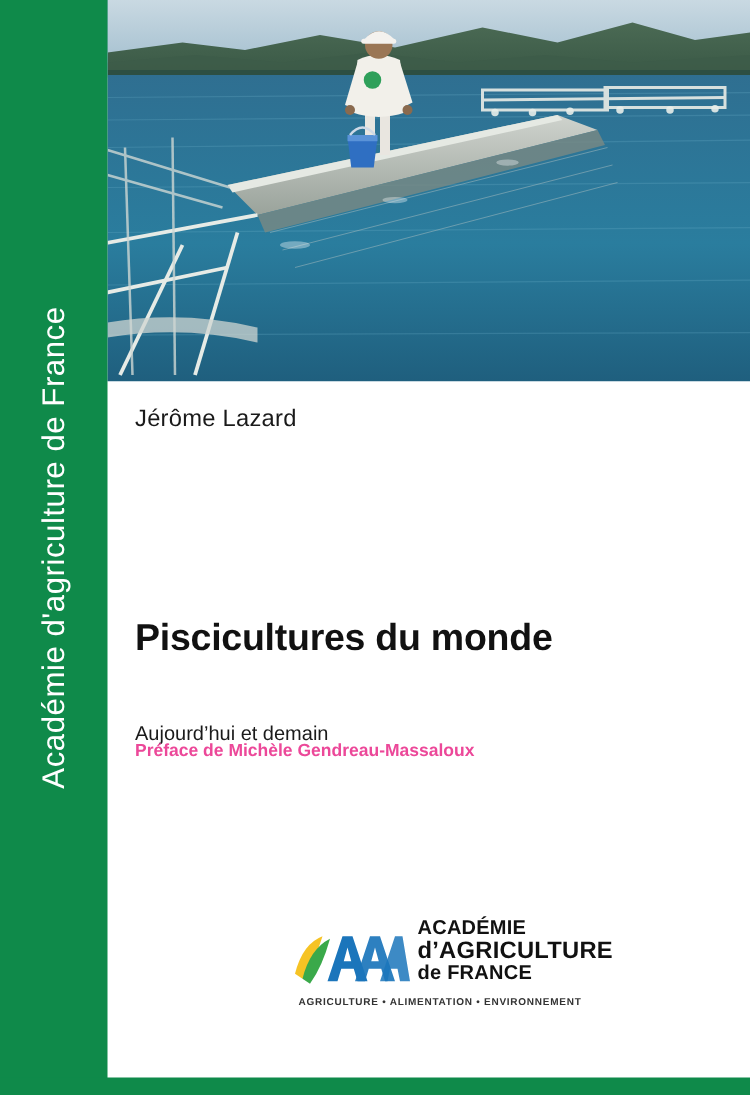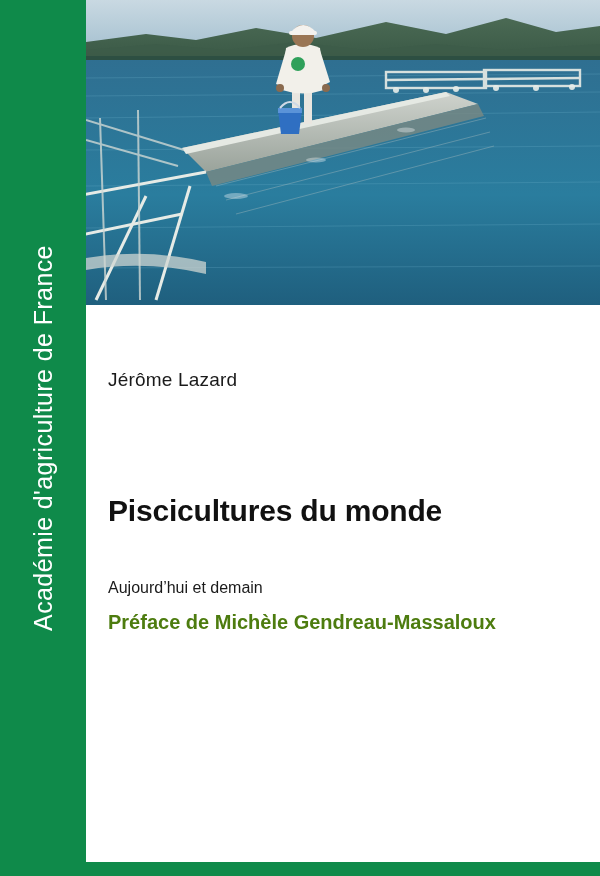--- a/index.html
+++ b/index.html
@@ -61,21 +61,20 @@
   }
 
   
   .author {
     position: absolute;
     left: 108px;
     top: 325px;
     font-size: 19px;
     color: #1a1a1a;
     letter-spacing: 0.2px;
-    margin-top: 44px;
   }
   .title {
     position: absolute;
     left: 108px;
     top: 494px;
     font-size: 30px;
     font-weight: bold;
     color: #111111;
     letter-spacing: -0.2px;
     text-align: center;
@@ -84,24 +83,24 @@
     position: absolute;
     left: 108px;
     top: 547px;
     font-size: 16px;
     color: #1a1a1a;
     margin-top: 32px;
   }
   .preface {
     position: absolute;
     left: 108px;
-    top: 611px;
-    font-size: 20px;
-    font-weight: bold;
-    color: #4d7c0f;
+    top: 592px;
+    font-size: 14px;
+    font-weight: bold;
+    color: #ec4899;
   }
 
   
   .logo-block {
     position: absolute;
     left: 232px;
     top: 735px;
     width: 240px;
     height: 78px;
   }
@@ -294,16 +293,37 @@
   </div>
 
   <div class="author">Jérôme Lazard</div>
 
   <div class="title">Piscicultures du monde</div>
 
   <div class="subtitle">Aujourd’hui et demain</div>
 
   <div class="preface">Préface de Michèle Gendreau-Massaloux</div>
 
+  <div class="logo-block">
+    <div class="logo-mark">
+      <svg width="96" height="52" viewBox="0 0 96 52" xmlns="http://www.w3.org/2000/svg" aria-hidden="true">
+
+        <path d="M4 40 Q10 16 26 10 Q20 30 10 44 Z" fill="#f6c324"></path>
+        <path d="M10 44 Q16 20 32 12 Q26 34 16 48 Z" fill="#3aa94a"></path>
+
+        <g fill="#1b75bb">
+          <path d="M30 46 L42 10 L50 10 L62 46 L54 46 L51 36 L41 36 L38 46 Z M43 30 L49 30 L46 19 Z"></path>
+          <path d="M52 46 L64 10 L72 10 L84 46 L76 46 L73 36 L63 36 L60 46 Z M65 30 L71 30 L68 19 Z" opacity="0.92"></path>
+          <path d="M72 46 L84 10 L90 10 L96 46 L88 46 L86 36 L80 36 L78 46 Z" opacity="0.85"></path>
+        </g>
+      </svg>
+    </div>
+    <div class="logo-words">
+      <div class="lw1">ACADÉMIE</div>
+      <div class="lw2">d’AGRICULTURE</div>
+      <div class="lw3">de FRANCE</div>
+    </div>
+    <div class="logo-tagline">AGRICULTURE • ALIMENTATION • ENVIRONNEMENT</div>
+  </div>
 
 
   <div class="bottom-bar"></div>
 </div>
 
 </body></html>

